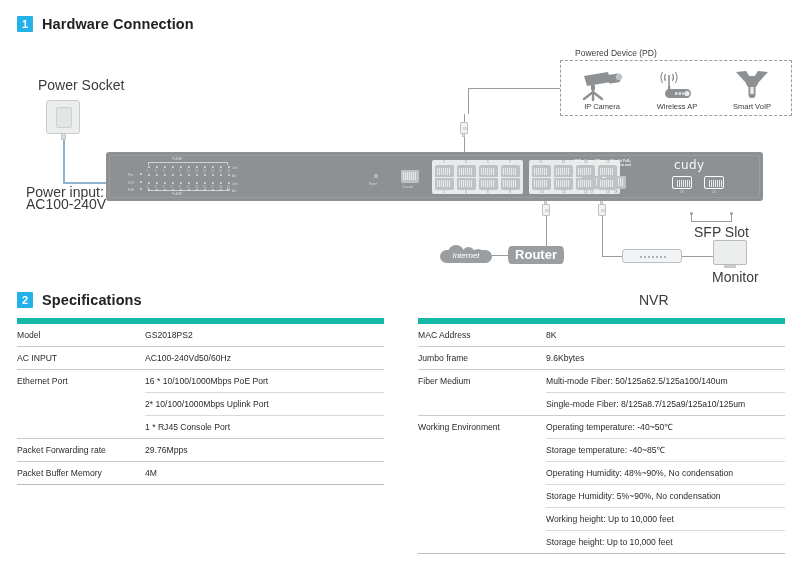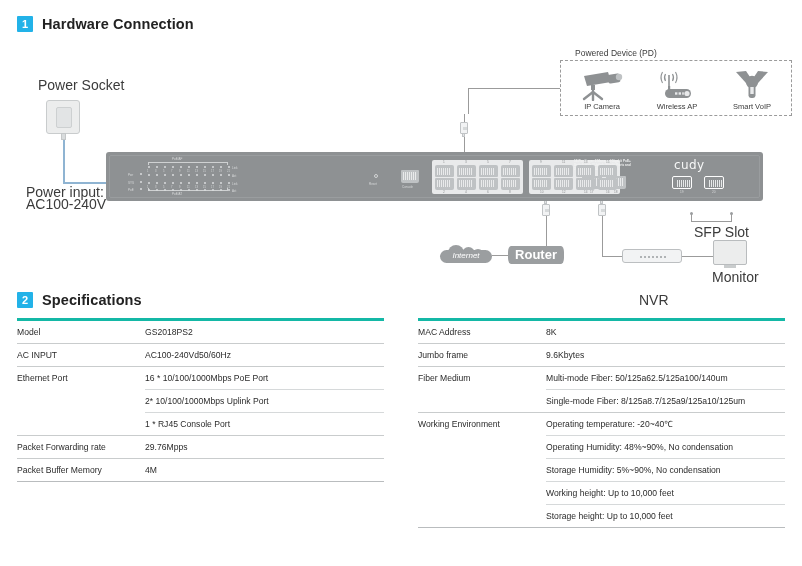--- a/index.html
+++ b/index.html
@@ -173,21 +173,21 @@
   
   .dotmark { position:absolute; width:3px; height:3px; background:#9b9ea0; border-radius:50%; }
 
   
   .spec { position:absolute; font-size:8.6px; color:#2b2b2b; }
   #tblL { left:17px; top:318px; width:367px; }
   #tblR { left:418px; top:318px; width:367px; }
   .spec table { border-collapse:collapse; width:100%; }
   .spec td { padding:5px 0 5px 0; vertical-align:top; line-height:12px; }
   .spec td.k { width:128px; padding-right:8px; }
-  .spec tr.top-rule td { border-top:3px solid #14b8a6; }
+  .spec tr.top-rule td { border-top:6px solid #14b8a6; }
   .spec tr.rule td { border-top:1px solid #c9cccd; }
   .spec tr.rule-val td.k { border-top:none; }
   .spec tr.rule-val td.v { border-top:1px solid #d6d9da; }
   .spec tr.bottom td { border-bottom:1px solid #b9bcbe; }
 </style>
 </head>
 <body>
 
 <div class="page">
 
@@ -566,21 +566,25 @@
           <tr class="rule">
             <td class="k">Fiber Medium</td>
             <td class="v">Multi-mode Fiber: 50/125a62.5/125a100/140um</td>
           </tr>
           <tr class="rule-val">
             <td class="k"></td>
             <td class="v">Single-mode Fiber: 8/125a8.7/125a9/125a10/125um</td>
           </tr>
           <tr class="rule">
             <td class="k">Working Environment</td>
-            <td class="v">Operating temperature: -20~40℃</td>
+            <td class="v">Operating temperature: -40~50℃</td>
+          </tr>
+          <tr class="rule-val">
+            <td class="k"></td>
+            <td class="v">Storage temperature: -40~85℃</td>
           </tr>
           <tr class="rule-val">
             <td class="k"></td>
             <td class="v">Operating Humidity: 48%~90%, No condensation</td>
           </tr>
           <tr class="rule-val">
             <td class="k"></td>
             <td class="v">Storage Humidity: 5%~90%, No condensation</td>
           </tr>
           <tr class="rule-val">

